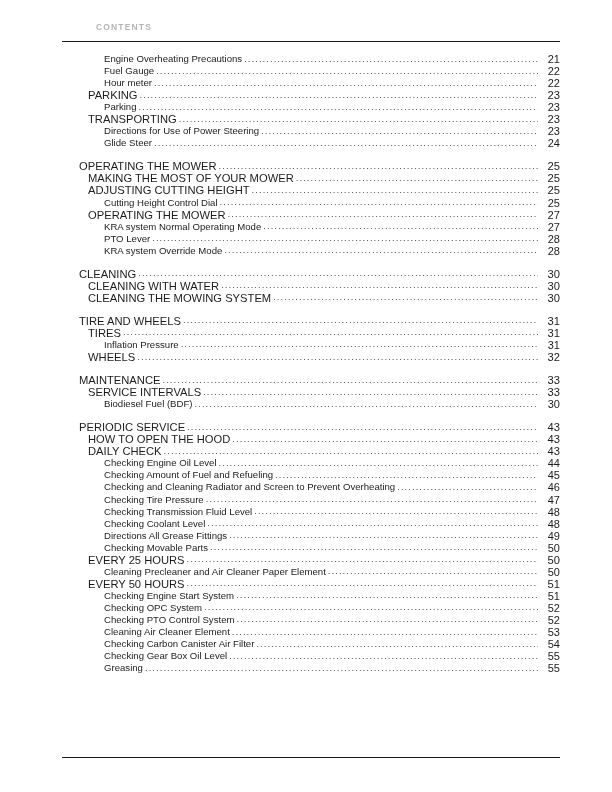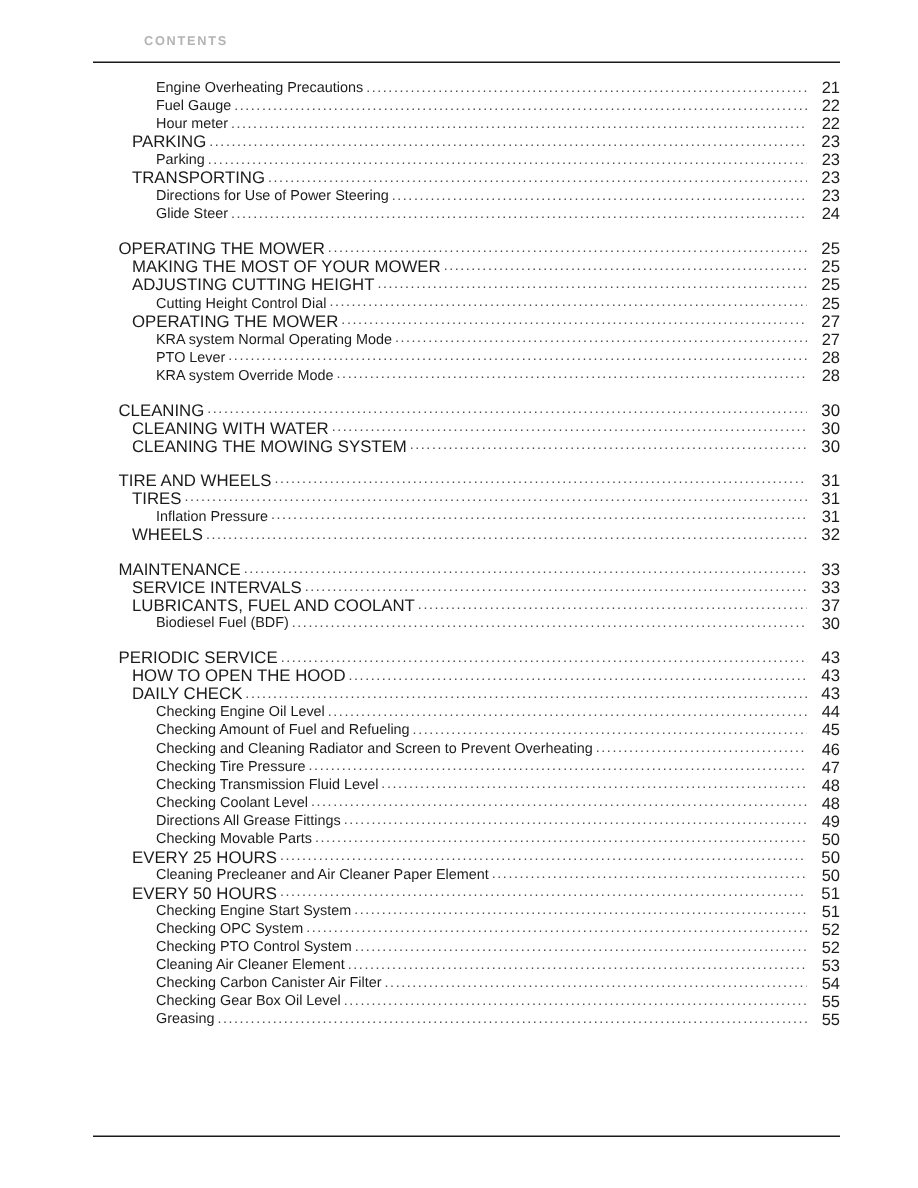--- a/index.html
+++ b/index.html
@@ -232,25 +232,20 @@
         <div class="entry lvl1">
           <span class="title">MAINTENANCE</span>
           <span class="leader"></span>
           <span class="page-no">33</span>
         </div>
         <div class="entry lvl2">
           <span class="title">SERVICE INTERVALS</span>
           <span class="leader"></span>
           <span class="page-no">33</span>
         </div>
-        <div class="entry lvl2">
-          <span class="title">LUBRICANTS, FUEL AND COOLANT</span>
-          <span class="leader"></span>
-          <span class="page-no">37</span>
-        </div>
         <div class="entry lvl3">
           <span class="title">Biodiesel Fuel (BDF)</span>
           <span class="leader"></span>
           <span class="page-no">30</span>
         </div>
       </div>
       <div class="group">
         <div class="entry lvl1">
           <span class="title">PERIODIC SERVICE</span>
           <span class="leader"></span>

